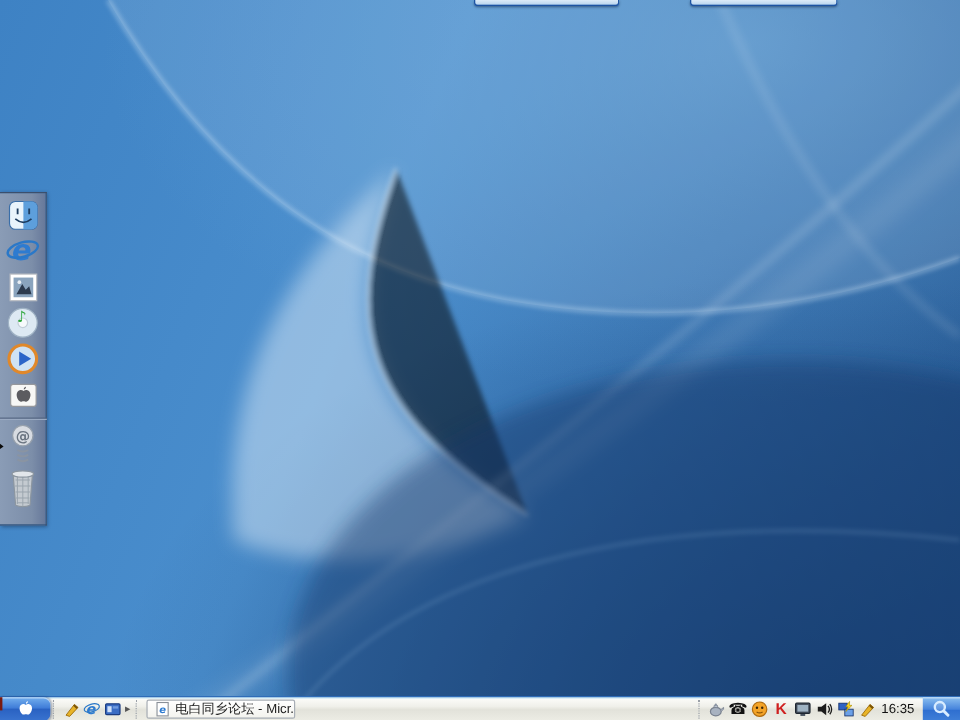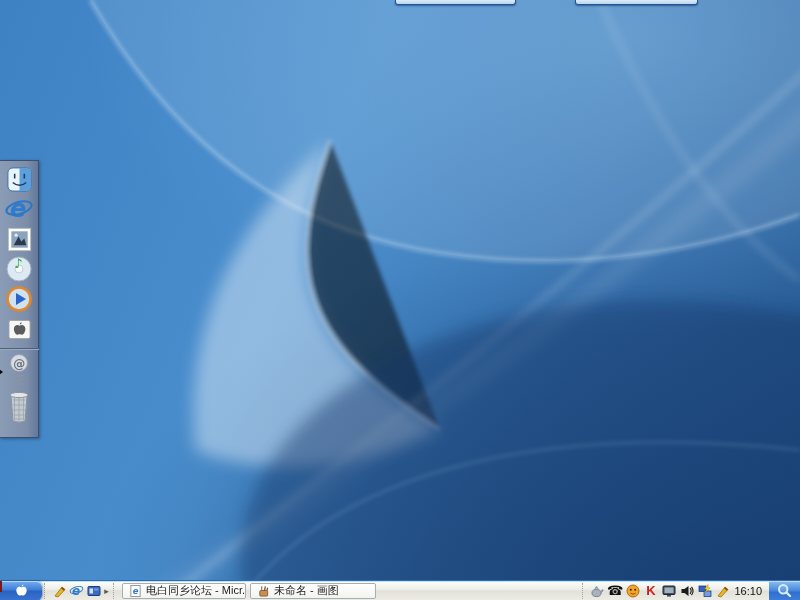--- a/index.html
+++ b/index.html
@@ -221,29 +221,20 @@
     <div class="vsep"></div>
 
     <div class="task-btn t1">
       <svg width="13" height="14" viewBox="0 0 14 14" style="flex:0 0 auto;">
         <rect x="2" y="1" width="10" height="12" fill="#ffffff" stroke="#8a9098"></rect>
         <text x="4" y="10.5" font-size="9" font-weight="bold" font-style="italic" font-family="DejaVu Sans, sans-serif" fill="#2e7bd0">e</text>
       </svg>
       <span>电白同乡论坛 - Micr...</span>
     </div>
 
-    <div class="task-btn t2">
-      <svg width="13" height="14" viewBox="0 0 14 14" style="flex:0 0 auto;">
-        <path d="M5,7 L5,2" stroke="#8a8a8a" stroke-width="1.4"></path>
-        <path d="M8,7 L9,2" stroke="#a04028" stroke-width="1.4"></path>
-        <path d="M10.5,7 L11.5,3.5" stroke="#50607a" stroke-width="1.4"></path>
-        <rect x="3" y="6.5" width="8.5" height="6" rx="1" fill="#c89050" stroke="#806030"></rect>
-      </svg>
-      <span>未命名 - 画图</span>
-    </div>
 
     <div class="spacer"></div>
 
     <div class="vsep"></div>
 
     <div class="tray">
       <div class="tray-icon">
         <svg width="14" height="14" viewBox="0 0 14 14">
           <ellipse cx="6.5" cy="9" rx="4.5" ry="3.6" fill="#a8b2c0" stroke="#78808e"></ellipse>
           <path d="M10.5,7.5 L13,5.5 L13,7 L11,8.8" fill="#a8b2c0" stroke="#78808e" stroke-width="0.7"></path>
@@ -282,21 +273,21 @@
         </svg>
       </div>
       <div class="tray-icon">
         <svg width="14" height="14" viewBox="0 0 14 14">
           <path d="M2,12 L9,3 L12,5.5 L5,13 Z" fill="#e8b428" stroke="#a07010" stroke-width="0.8"></path>
           <path d="M9,3 L12,5.5 L10.8,6.8 L8,4.2 Z" fill="#7a5408"></path>
         </svg>
       </div>
     </div>
 
-    <div class="clock">16:10</div>
+    <div class="clock">16:35</div>
 
     <div class="search-btn">
       <svg width="15" height="15" viewBox="0 0 15 15">
         <circle cx="6.2" cy="6.2" r="4.2" fill="rgba(255,255,255,0.15)" stroke="#d8ecff" stroke-width="2"></circle>
         <path d="M9.4,9.4 L13,13" stroke="#d8ecff" stroke-width="2.4" stroke-linecap="round"></path>
       </svg>
     </div>
   </div>
 
 </div>

